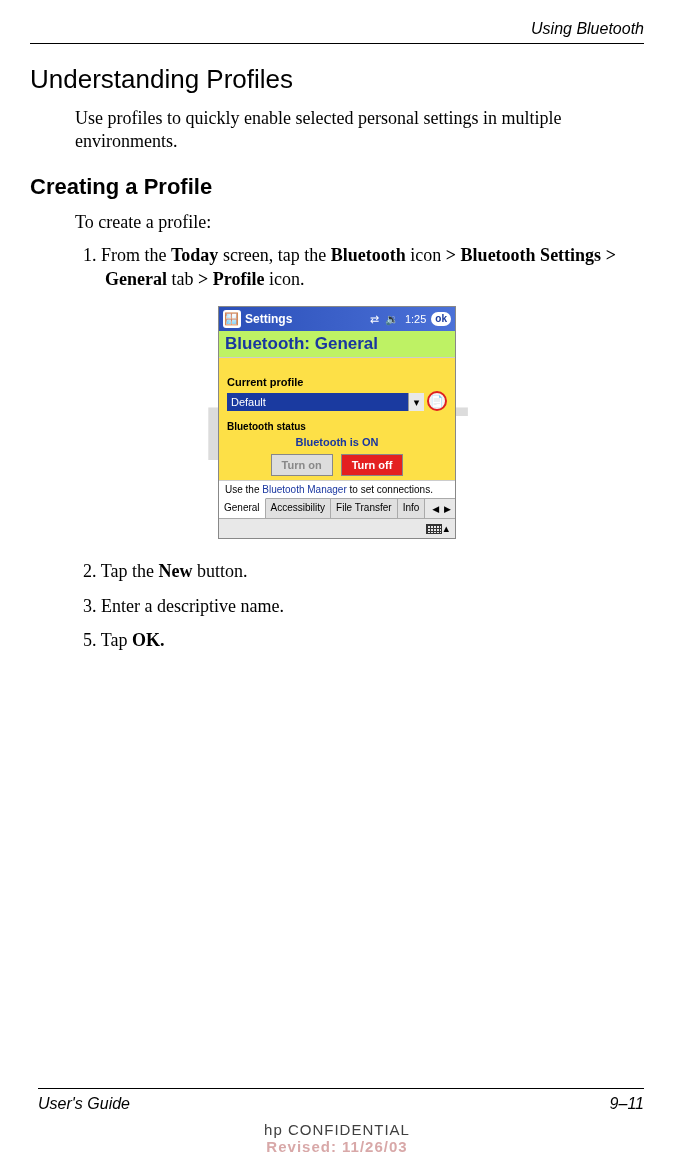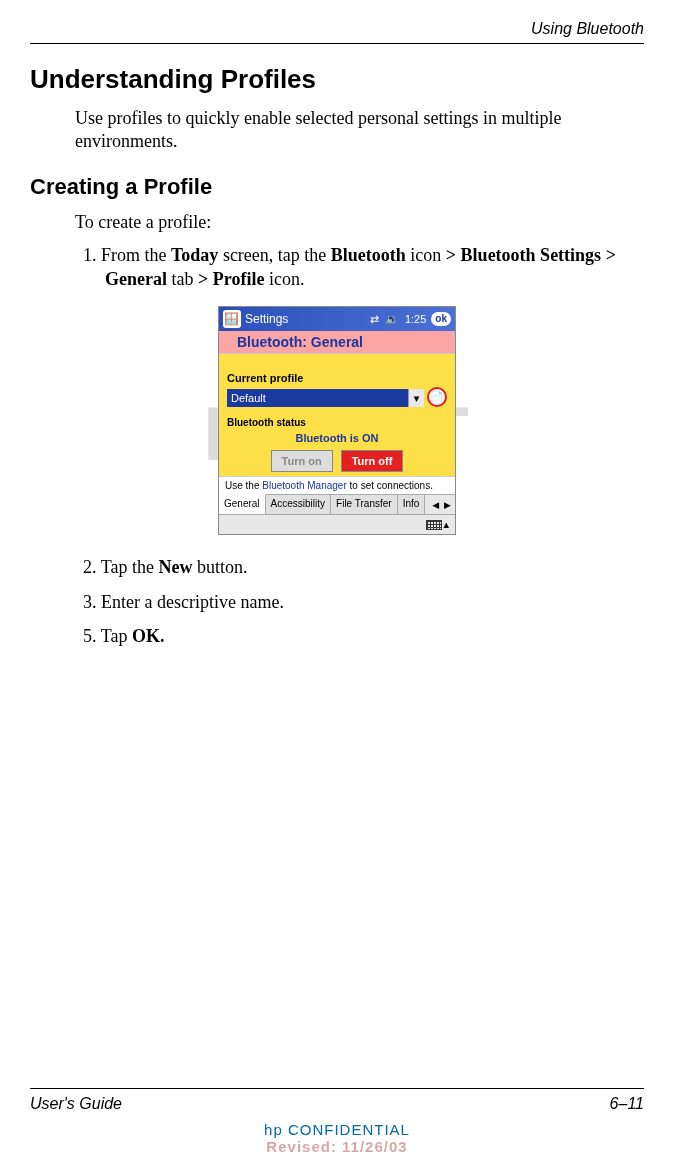--- a/index.html
+++ b/index.html
@@ -21,21 +21,21 @@
     .header-rule {
       margin: 0 30px;
       border: none;
       border-top: 1px solid #000;
     }
     .content {
       padding: 20px 30px 0 30px;
     }
     h1.section-title {
       font-family: 'Trebuchet MS', 'Arial Black', Arial, sans-serif;
-      font-weight: bold;
+      font-weight: normal;
       font-size: 26px;
       margin-bottom: 12px;
     }
     .intro-para {
       font-size: 18px;
       margin-left: 45px;
       margin-bottom: 20px;
       line-height: 1.3;
     }
     h2.subsection-title {
@@ -98,39 +98,39 @@
       background: #fff;
       border-radius: 3px;
       display: flex;
       align-items: center;
       justify-content: center;
     }
     .win-flag {
       font-size: 12px;
       line-height: 1;
     }
-    .titlebar-text { font-weight: normal; font-size: 12px; flex: 0 0 auto; }
+    .titlebar-text { font-weight: bold; font-size: 12px; flex: 0 0 auto; }
     .titlebar-spacer { flex: 1; }
     .tray-icon { font-size: 11px; margin: 0 1px; }
     .ok-badge {
       background: #fff;
       color: #1a3a9e;
       font-weight: bold;
       border-radius: 8px;
       padding: 0 4px;
       font-size: 10px;
       height: 14px;
       line-height: 14px;
     }
     .subtitle {
-      background: #fca5a5;
+      background: #bef264;
       color: #1936a0;
       font-weight: bold;
-      padding: 3px 18px;
-      font-size: 14px;
+      padding: 3px 6px;
+      font-size: 17px;
       border-bottom: 1px solid #ccc;
     }
     .device-body {
       background: #fde047;
       padding: 18px 8px 4px 8px;
     }
     .fieldlabel { font-weight: bold; font-size: 11px; margin-bottom: 3px; }
     .profile-row { display: flex; align-items: flex-end; gap: 3px; margin-bottom: 10px; }
     .profile-select {
       flex: 1;
@@ -211,40 +211,40 @@
     .kbd-icon { display: flex; align-items: center; gap: 1px; }
     .kbd-grid {
       width: 16px; height: 10px;
       border: 1px solid #333;
       background: repeating-linear-gradient(to right, #333 0 1px, transparent 1px 3px),
                   repeating-linear-gradient(to bottom, #333 0 1px, transparent 1px 3px);
     }
     .footer {
       position: absolute;
       bottom: 60px;
-      left: 30px;
+      left: 38px;
       right: 30px;
     }
     .footer-rule { border: none; border-top: 1px solid #000; margin-bottom: 6px; }
     .footer-row {
       display: flex;
       justify-content: space-between;
       font-style: italic;
       font-size: 16px;
       font-family: 'Trebuchet MS', Arial, sans-serif;
     }
     .confidential {
       position: absolute;
       bottom: 18px;
       left: 0; right: 0;
       text-align: center;
       font-family: 'Trebuchet MS', Arial, sans-serif;
       font-size: 15px;
     }
-    .conf-line1 { color: #0369a1; letter-spacing: 1px; }
+    .conf-line1 { color: #404040; letter-spacing: 1px; }
     .conf-line2 { color: #d8a8a8; font-weight: bold; letter-spacing: 1px; }
   </style>
 </head>
 <body>
 
 <div class="page-header">Using Bluetooth</div>
 <hr class="header-rule">
 
 <div class="watermark">DRAFT</div>
 
@@ -323,20 +323,20 @@
   <p class="step">
     <span>5.</span>
     <span>Tap </span><span class="bold">OK.</span>
   </p>
 </div>
 
 <div class="footer">
   <hr class="footer-rule">
   <div class="footer-row">
     <span>User's Guide</span>
-    <span>6–11</span>
+    <span>9–11</span>
   </div>
 </div>
 
 <div class="confidential">
   <div class="conf-line1">hp CONFIDENTIAL</div>
   <div class="conf-line2">Revised: 11/26/03</div>
 </div>
 
 </body></html>

